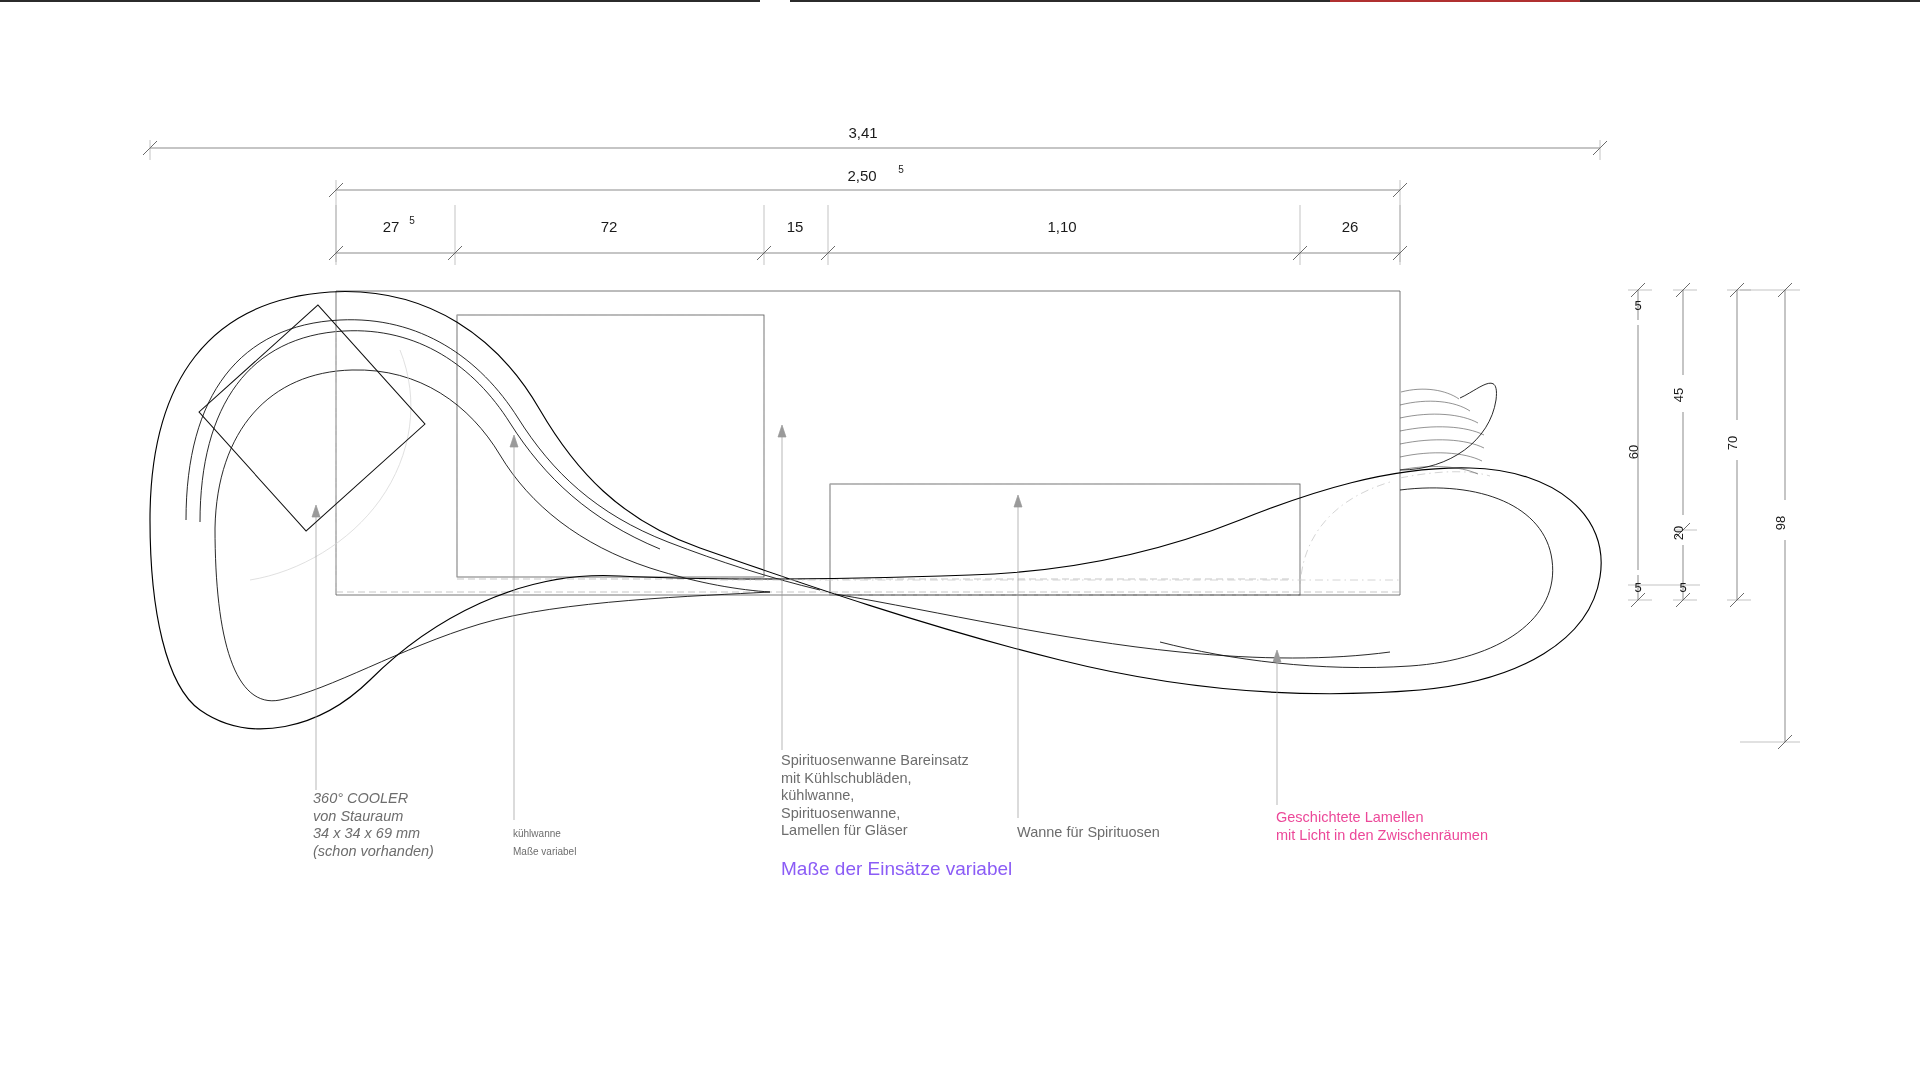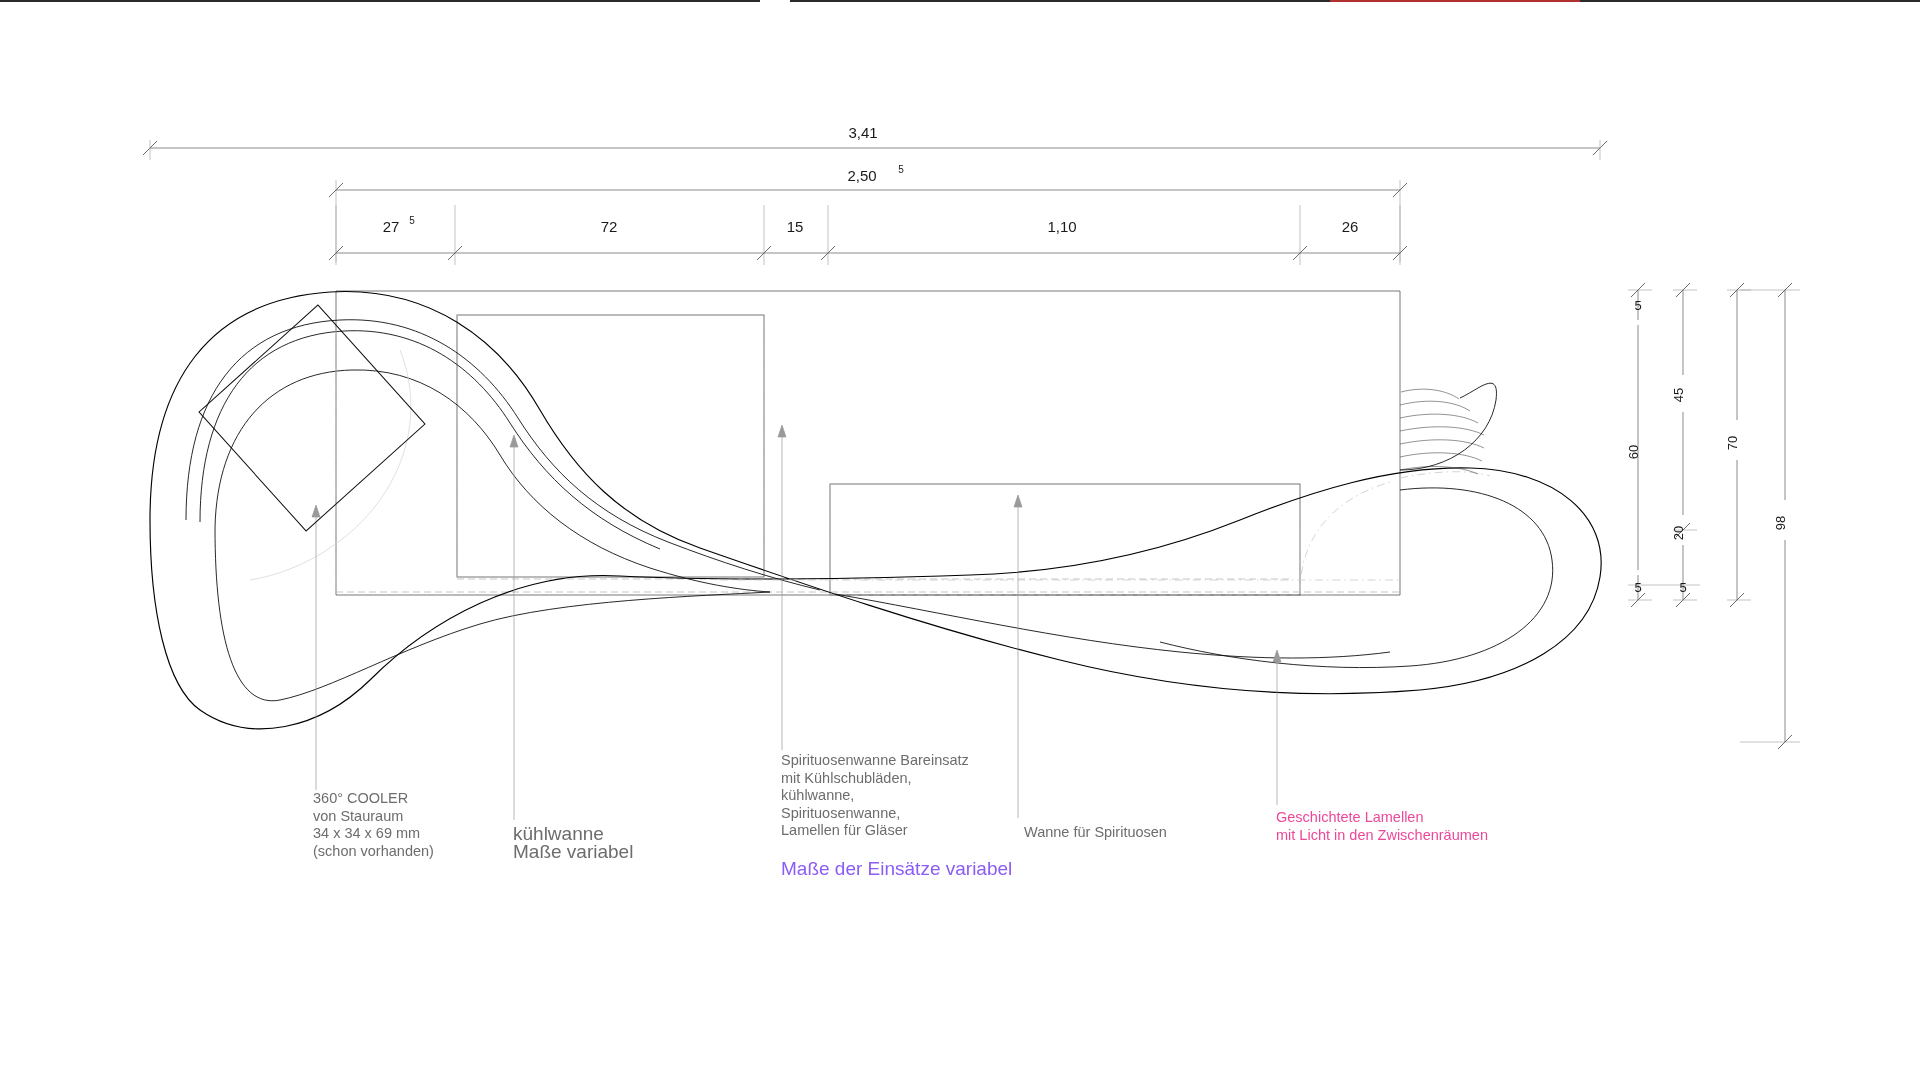--- a/index.html
+++ b/index.html
@@ -339,30 +339,30 @@
       <path class="leader" d="M1277 650 l-4 12 l8 0 Z" fill="#9a9a9a" stroke="none"></path>
     </g>
 
     <g>
       <rect x="232" y="338" width="160" height="160" transform="rotate(-42 312 418)" fill="none" stroke="#111111" stroke-width="1"></rect>
     </g>
 
   </svg>
 
   <div style="position:absolute; left:313px; top:790px; width:200px;">
-    <div class="annot-html" style="font-size:14.5px; color:#6d6d6d; line-height:17.5px;">
+    <div class="annot-html" style="font-size:14.5px; color:#6d6d6d; line-height:17.5px;font-style:italic;">
       <div>360° COOLER</div>
       <div>von Stauraum</div>
       <div>34 x 34 x 69 mm</div>
       <div>(schon vorhanden)</div>
     </div>
   </div>
 
   <div style="position:absolute; left:513px; top:825px; width:180px;">
-    <div style="font-size:19px; color:#6d6d6d; line-height:17.5px;">
+    <div style="font-size:10px; color:#6d6d6d; line-height:17.5px;">
       <div>kühlwanne</div>
       <div>Maße variabel</div>
     </div>
   </div>
 
   <div style="position:absolute; left:781px; top:752px; width:250px;">
     <div style="font-size:14.5px; color:#6d6d6d; line-height:17.5px;">
       <div>Spirituosenwanne Bareinsatz</div>
       <div>mit Kühlschubläden,</div>
       <div>kühlwanne,</div>
@@ -371,21 +371,21 @@
     </div>
   </div>
 
   <div style="position:absolute; left:781px; top:860px; width:260px;">
     <div style="font-size:19px; color:#8b5cf6; line-height:17.5px;">
       <div>Maße der Einsätze variabel</div>
     </div>
   </div>
 
   <div style="position:absolute; left:1017px; top:824px; width:220px;">
-    <div style="font-size:14.5px; color:#6d6d6d; line-height:17.5px;margin-left:7px;">
+    <div style="font-size:14.5px; color:#6d6d6d; line-height:17.5px;">
       <div>Wanne für Spirituosen</div>
     </div>
   </div>
 
   <div style="position:absolute; left:1276px; top:809px; width:300px;">
     <div style="font-size:14.5px; color:#ec4899; line-height:17.5px;">
       <div>Geschichtete Lamellen</div>
       <div>mit Licht in den Zwischenräumen</div>
     </div>
   </div>

